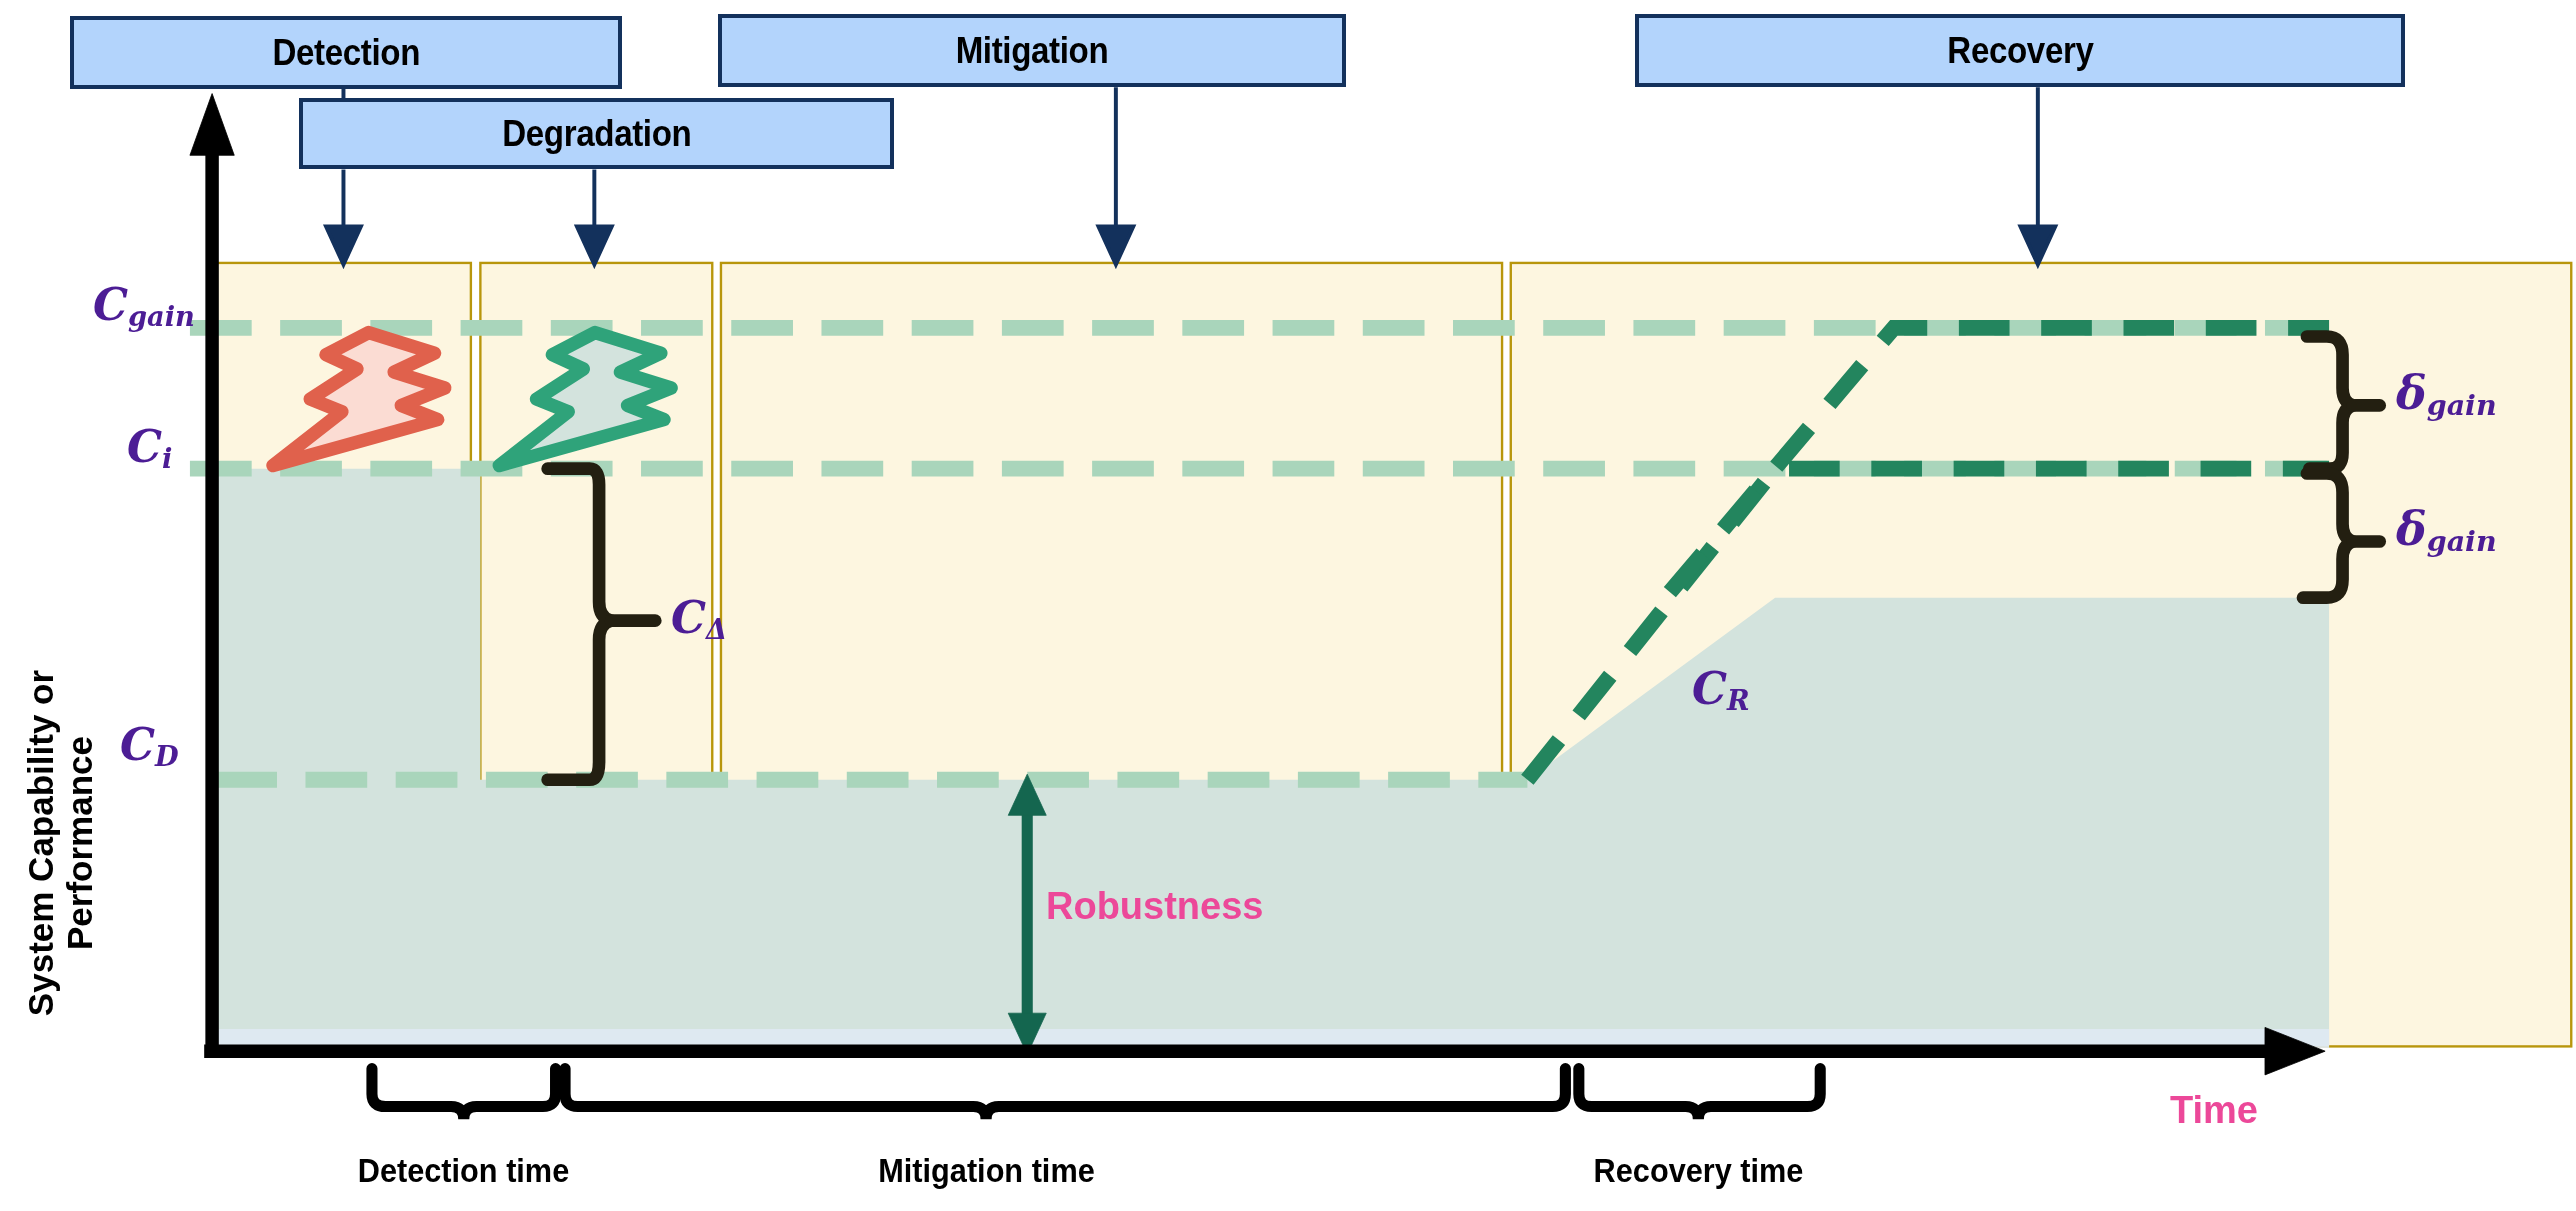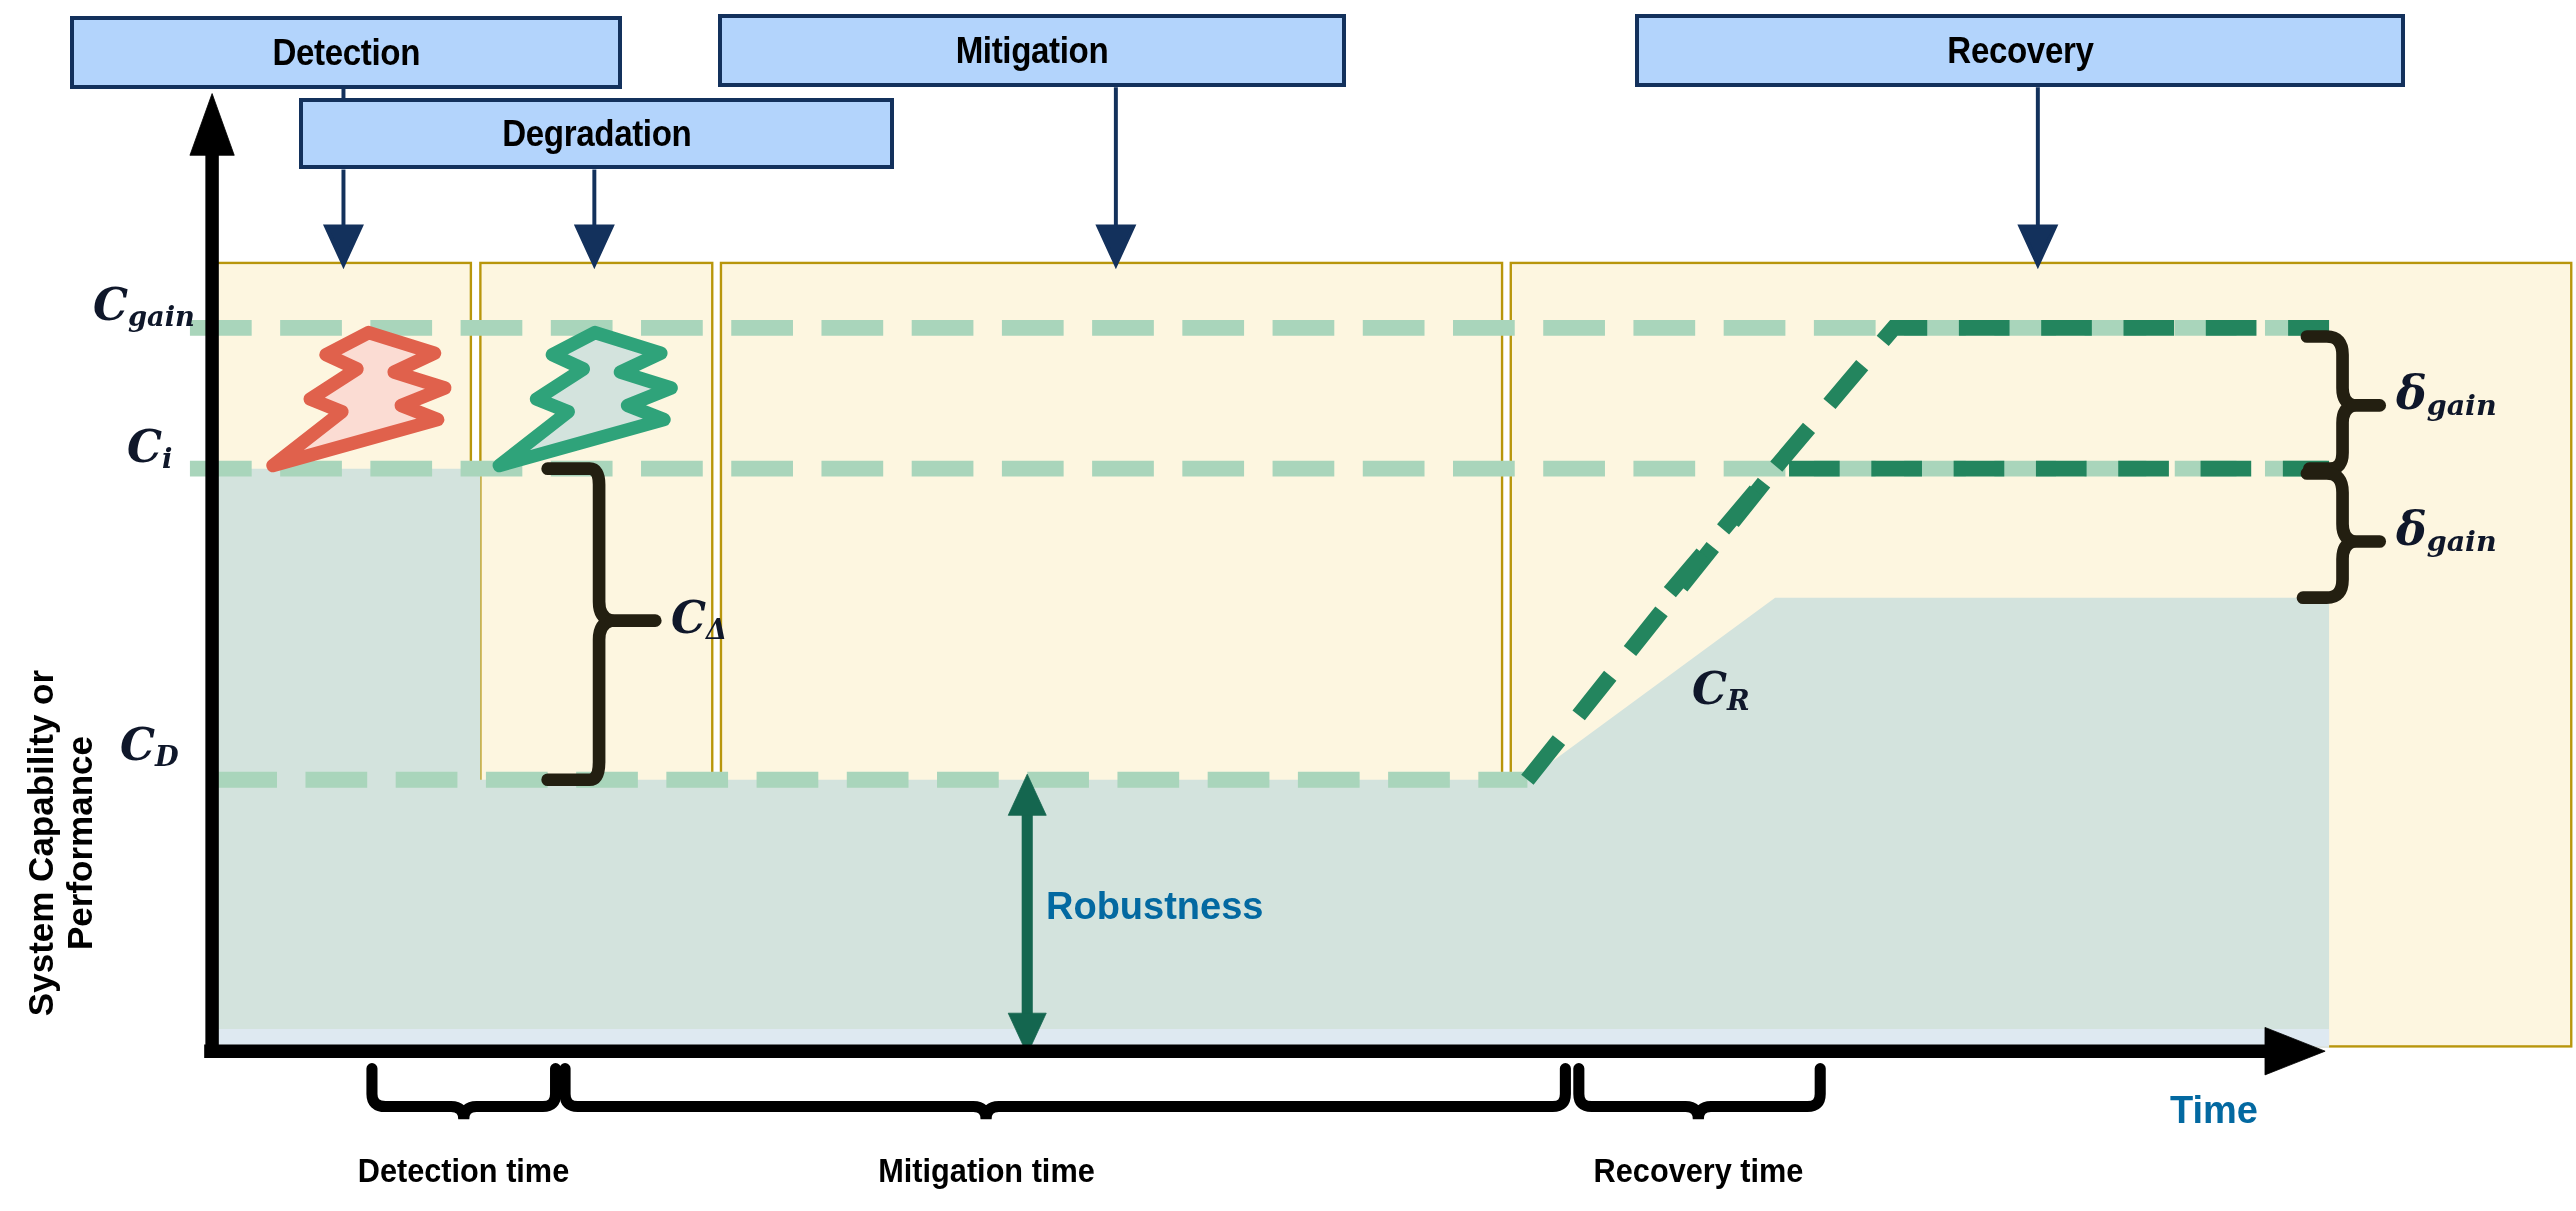--- a/index.html
+++ b/index.html
@@ -6,23 +6,23 @@
   body{width:2576px;height:1212px;position:relative;overflow:hidden;
        font-family:"Liberation Sans",sans-serif;}
   #stage{position:absolute;left:0;top:0;width:2576px;height:1212px;}
   svg.layer{position:absolute;left:0;top:0;width:2576px;height:1212px;overflow:visible;}
 
   .phasebox{position:absolute;background:#b3d4fc;border:4px solid #13315c;
             box-sizing:border-box;display:flex;align-items:center;justify-content:center;}
   .phasebox span{font-size:36px;font-weight:bold;color:#000;
                  letter-spacing:-0.4px;transform:scaleX(0.92);}
 
-  .axlabel{position:absolute;font-size:36px;font-weight:bold;color:#0369a1;}
+  .axlabel{position:absolute;font-size:36px;font-weight:bold;color:#ec4899;}
   .mathlabel{position:absolute;font-family:"DejaVu Serif",serif;font-style:italic;
-             font-weight:bold;color:#0f172a;white-space:nowrap;}
+             font-weight:bold;color:#4c1d95;white-space:nowrap;}
   .mathlabel sub{font-size:0.62em;font-style:italic;vertical-align:-0.22em;}
 
   .ylabel{position:absolute;transform-origin:0 0;transform:rotate(-90deg);
           font-size:35px;font-weight:bold;color:#000;line-height:1.12;text-align:center;
           width:412px;}
   .timecap{position:absolute;font-size:33px;font-weight:bold;color:#000;
            text-align:center;transform:scaleX(0.93);}
 </style>
 </head>
 <body>

